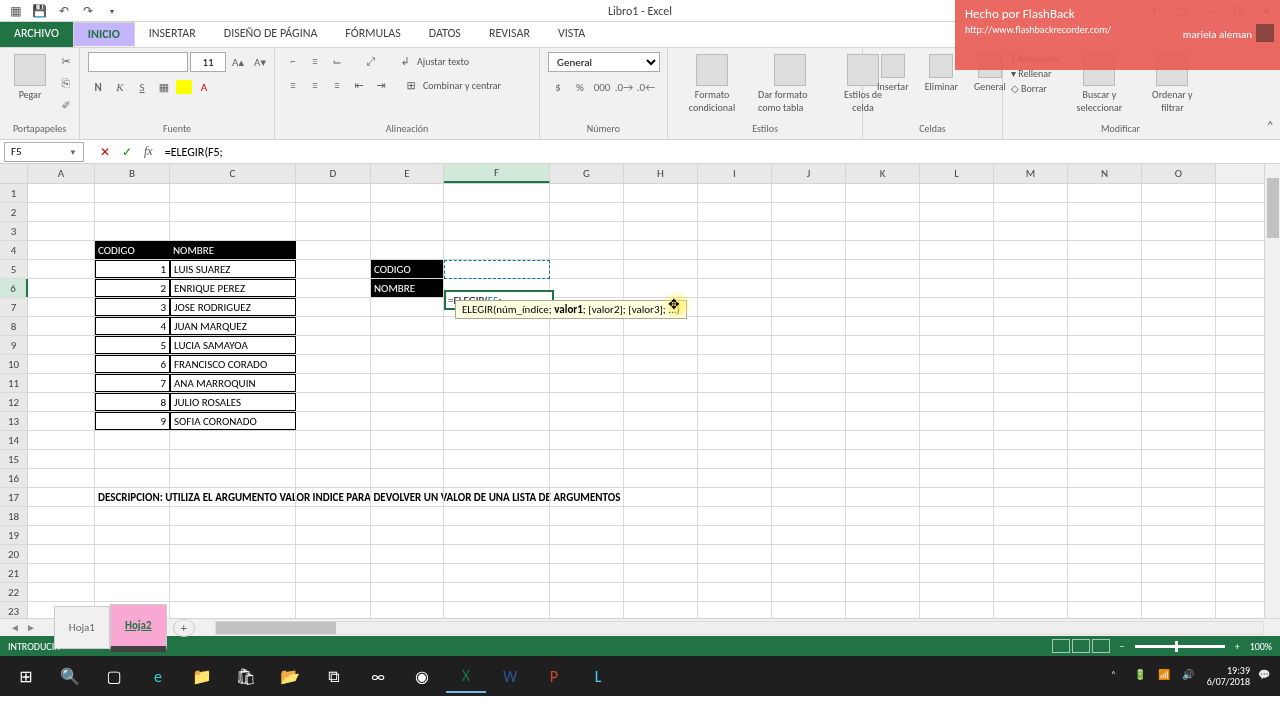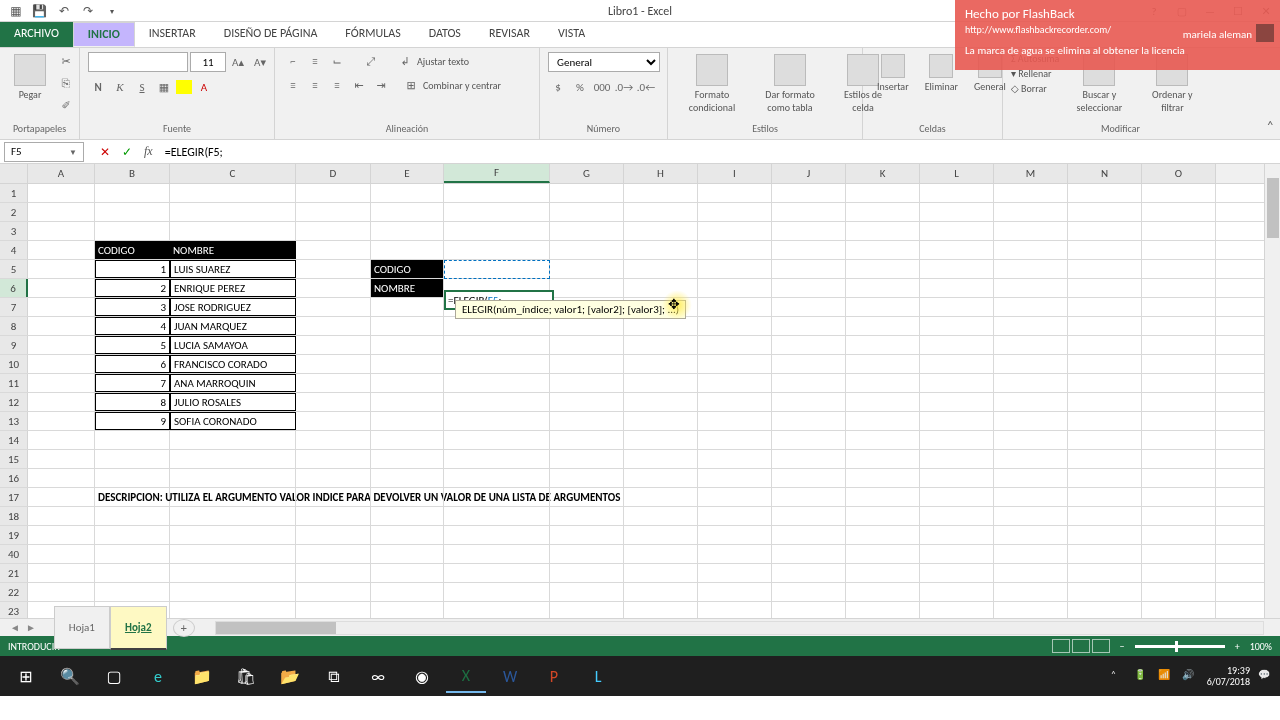--- a/index.html
+++ b/index.html
@@ -73,32 +73,32 @@
 .cell.tblcell.num { justify-content: flex-end; }
 .cell.ehdr { background: #000; color: #fff; }
 
 
 .active-edit { position: absolute; border: 2px solid #217346; background: #fff; font-size: 11px; display: flex; align-items: center; padding: 0 2px; z-index: 50; }
 .ref-cell { position: absolute; border: 1px dashed #0070c0; z-index: 40; }
 .formula-text .ref { color: #0070c0; }
 
 
 .func-tip { position: absolute; background: #ffffe1; border: 1px solid #aca899; font-size: 11px; padding: 2px 6px; z-index: 60; white-space: nowrap; }
-.func-tip .bold { font-weight: normal; }
+.func-tip .bold { font-weight: bold; }
 .highlight-cursor { position: absolute; width: 30px; height: 30px; background: radial-gradient(circle, rgba(255,235,80,0.9) 0%, rgba(255,235,80,0) 70%); border-radius: 50%; z-index: 70; pointer-events:none;}
 .cursor-move { position: absolute; font-size: 14px; color: #000; z-index: 71; }
 
 
 .vscroll { position: absolute; right: 0; top: 0; width: 16px; height: 100%; background: #f0f0f0; border-left: 1px solid #d4d4d4; }
 .vscroll .thumb { position: absolute; top: 14px; left: 2px; width: 12px; height: 60px; background: #c1c1c1; }
 .hscroll-area { height: 18px; background: #f0f0f0; border-top: 1px solid #d4d4d4; display: flex; align-items: center; position: relative; }
 .sheet-tabs { display: flex; align-items: center; gap: 0; padding-left: 8px; }
 .tab-nav { display: flex; gap: 6px; padding: 0 10px; font-size: 10px; color: #888; }
 .sheet-tab { padding: 14px 14px; font-size: 11px; border: 1px solid #ccc; background: #fff; color: #217346; }
-.sheet-tab.active { border-bottom: 2px solid #404040; font-weight: bold; background: #fef9c3; text-decoration: underline; }
+.sheet-tab.active { border-bottom: 6px solid #404040; font-weight: bold; background: #f9a8d4; text-decoration: underline; }
 .sheet-tab.inactive { background: #f0f0f0; color: #666; border-bottom: 1px solid #ccc; }
 .add-sheet { width: 22px; height: 18px; display: flex; align-items: center; justify-content: center; border: 1px solid #ccc; border-radius: 50%; font-size: 12px; margin-left: 6px; color: #666; }
 .hscroll-track { flex: 1; margin: 0 16px 0 20px; height: 14px; background: #eee; border: 1px solid #ddd; position: relative; }
 .hscroll-thumb { position: absolute; left: 0; top: 0; width: 120px; height: 100%; background: #c1c1c1; }
 
 .statusbar { height: 20px; background: #217346; color: #fff; display: flex; align-items: center; font-size: 10px; padding: 0 8px; justify-content: space-between; }
 .status-right { display: flex; align-items: center; gap: 10px; }
 .view-btns { display: flex; gap: 2px; }
 .view-btn { width: 18px; height: 14px; border: 1px solid #fff; opacity: 0.6; }
 .zoom-slider { width: 90px; height: 3px; background: #fff; position: relative; }
@@ -132,21 +132,20 @@
     <div class="win-btn">▢</div>
     <div class="win-btn">—</div>
     <div class="win-btn">☐</div>
     <div class="win-btn">✕</div>
   </div>
 </div>
 
 <div class="flashback">
   <div class="fb-title">Hecho por FlashBack</div>
   <div class="fb-url">http://www.flashbackrecorder.com/</div>
-  <div class="fb-msg">La marca de agua se elimina al obtener la licencia</div>
   <div class="user">mariela aleman</div>
   <div class="avatar"></div>
 </div>
 
 <div class="ribbon-tabs">
   <div class="tab file">ARCHIVO</div>
   <div class="tab active">INICIO</div>
   <div class="tab">INSERTAR</div>
   <div class="tab">DISEÑO DE PÁGINA</div>
   <div class="tab">FÓRMULAS</div>
@@ -230,21 +229,21 @@
     <div class="group-label">Número</div>
   </div>
   <div class="group" style="width:195px">
     <div class="group-content">
       <div class="rbtn rbtn-lg">
           <div class="ricon"></div>
           <span style="text-align:center;width:60px">Formato condicional</span>
         </div>
       <div class="rbtn rbtn-lg">
           <div class="ricon"></div>
-          <span style="text-align:center;width:64px">Dar formato como tabla</span>
+          <span style="width:64px">Dar formato como tabla</span>
         </div>
       <div class="rbtn rbtn-lg">
           <div class="ricon"></div>
           <span style="text-align:center;width:50px">Estilos de celda</span>
         </div>
     </div>
     <div class="group-label">Estilos</div>
   </div>
   <div class="group" style="width:140px">
     <div class="group-content">
@@ -655,21 +654,21 @@
         <div class="cell cH"></div>
         <div class="cell cI"></div>
         <div class="cell cJ"></div>
         <div class="cell cK"></div>
         <div class="cell cL"></div>
         <div class="cell cM"></div>
         <div class="cell cN"></div>
         <div class="cell cO"></div>
       </div>
       <div class="row">
-        <div class="rowhdr">40</div>
+        <div class="rowhdr">20</div>
         <div class="cell cA"></div>
         <div class="cell cB"></div>
         <div class="cell cC"></div>
         <div class="cell cD"></div>
         <div class="cell cE"></div>
         <div class="cell cF"></div>
         <div class="cell cG"></div>
         <div class="cell cH"></div>
         <div class="cell cI"></div>
         <div class="cell cJ"></div>

